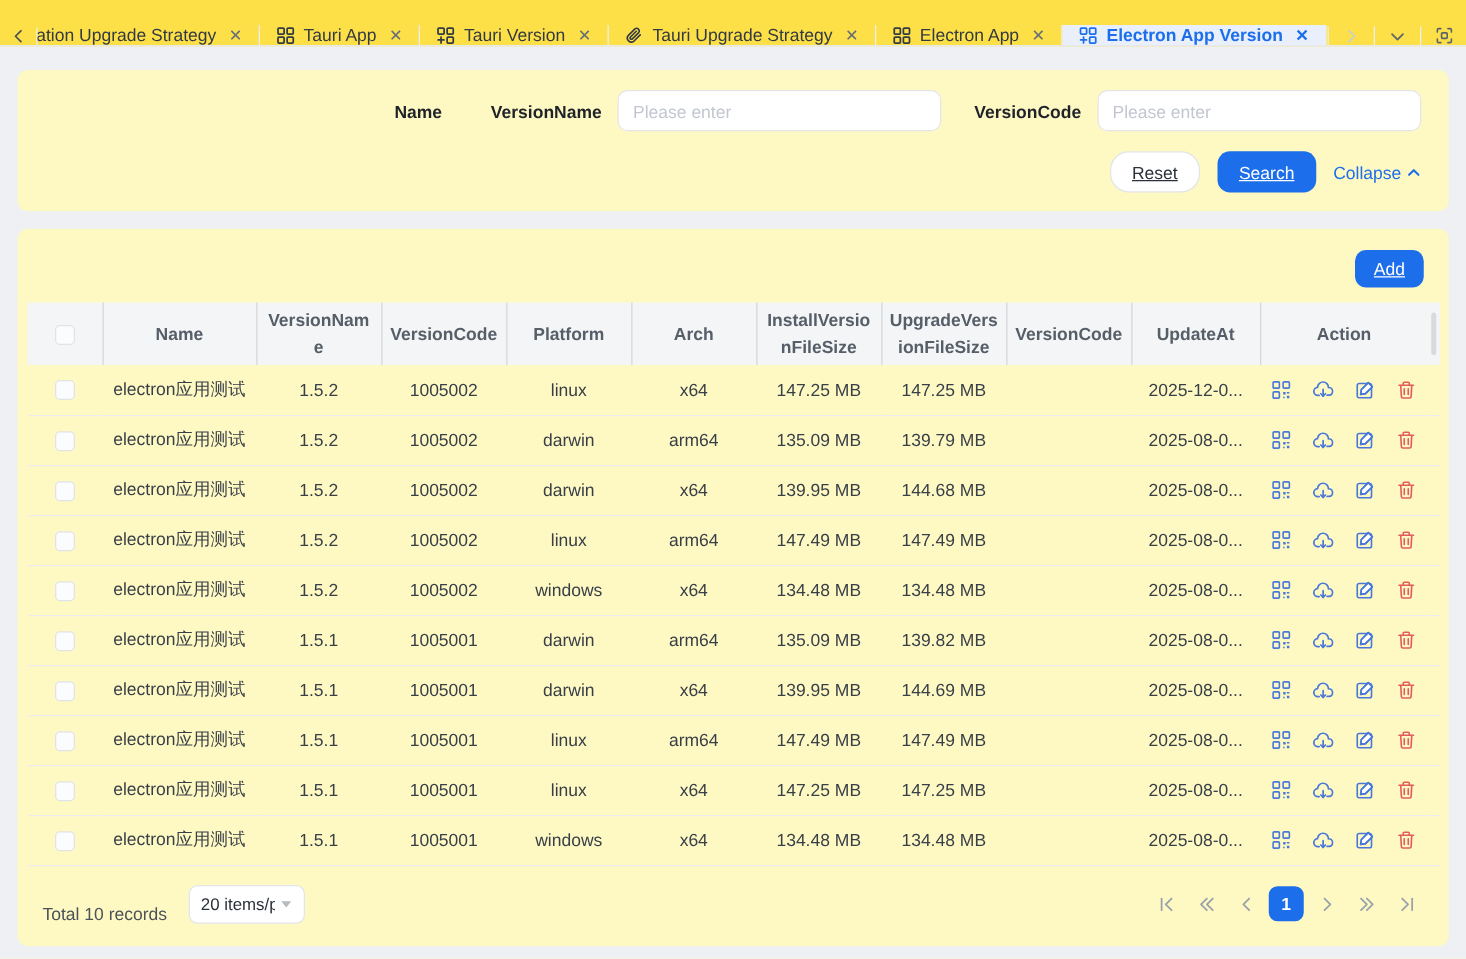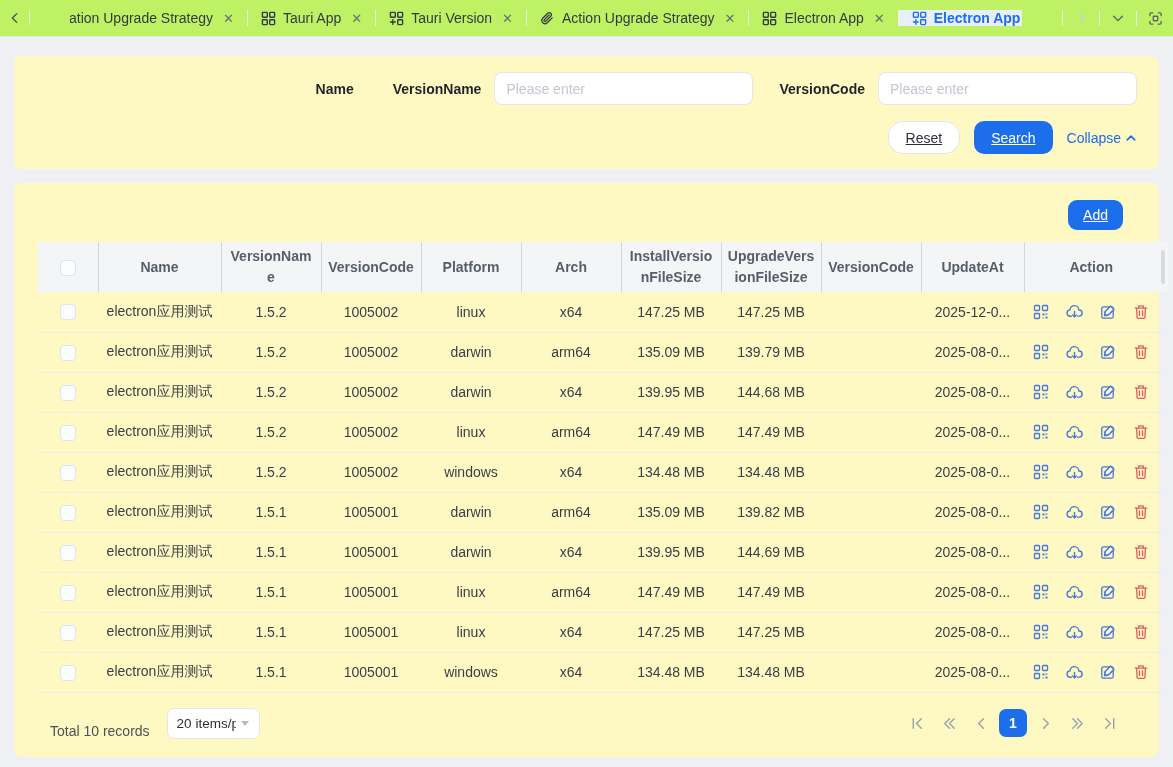--- a/index.html
+++ b/index.html
@@ -13,21 +13,21 @@
     --header-sep:#d3d6db;
     --text:#383f47;
     --text-head:#565e68;
     --muted:#9aa1aa;
   }
   *{box-sizing:border-box;margin:0;padding:0;}
   html,body{width:1173px;height:767px;overflow:hidden;}
   body{background:var(--page-bg);font-family:"Liberation Sans",sans-serif;font-size:14px;color:var(--text);}
 
   
-  .tabbar{height:37px;background:#bef264;border-bottom:1px solid #e6e8eb;display:flex;align-items:center;gap:40px;}
+  .tabbar{height:37px;background:#fde047;border-bottom:1px solid #e6e8eb;display:flex;align-items:flex-end;}
   .tab-back{width:30px;display:flex;align-items:center;justify-content:center;color:#4b5157;border-right:1px solid #eceef0;cursor:pointer;flex:none;}
   .tabs{display:flex;flex:1;overflow:hidden;}
   .tab{display:flex;align-items:center;gap:7px;padding:0 13px;color:#333a43;border-right:1px solid #eceef0;white-space:nowrap;cursor:pointer;}
   .tab:first-child{margin-left:-14px;}
   .tab .tab-icon{display:flex;align-items:center;}
   .tab .tab-icon:empty{display:none;}
   .tab-close{font-size:13px;color:#676e76;margin-left:3px;line-height:1;}
   .tab.active{background:var(--primary-bg);color:var(--primary);font-weight:bold;}
   .tab.active .tab-close{color:var(--primary);}
   .tab-controls{display:flex;flex:none;}
@@ -42,21 +42,21 @@
   .field label{font-weight:700;color:#1f2329;margin-left:auto;margin-right:13px;white-space:nowrap;}
   .field input{width:259px;flex:none;height:33px;border:1px solid var(--border);border-radius:8px;padding:0 11px;font-size:14px;color:#333;outline:none;background:#fff;}
   .field input::placeholder{color:#c2c7cf;}
   .actions-row{display:flex;justify-content:flex-end;align-items:center;gap:14px;margin-top:16px;}
   .btn{height:33px;display:inline-flex;align-items:center;justify-content:center;font-size:14px;cursor:pointer;border:none;border-radius:10px;font-family:inherit;text-decoration:underline;}
   .btn-reset{background:#fff;border:1px solid var(--border);color:#2b3138;padding:0 17px;border-radius:15px;}
   .btn-primary{background:var(--primary);color:#fff;padding:2px 17px;}
   .collapse-link{display:inline-flex;align-items:center;gap:4px;color:var(--primary);cursor:pointer;}
 
   
-  .table-card{margin:0 14px;padding:0 24px 2px;}
+  .table-card{margin:0 14px;padding:0 8px 2px;}
   .add-row{display:flex;justify-content:flex-end;padding:17px 12px 0;}
   .btn-add{height:30px;padding:0 15px;border-radius:9px;}
   table{width:100%;border-collapse:collapse;table-layout:fixed;margin-top:12px;}
   thead th{background:var(--header-bg);height:50px;font-size:14px;font-weight:700;color:var(--text-head);text-align:center;word-break:break-all;line-height:1.5;padding:2px 6px;}
   thead th + th{border-left:1px solid var(--header-sep);}
   thead th.gutter-th{border-left:none;padding:0;}
   .scroll-thumb{width:4px;height:34px;background:#d8dade;border-radius:2px;margin:0 auto;}
   tbody td{height:40px;text-align:center;border-bottom:1px solid var(--row-border);padding:0 6px;white-space:nowrap;overflow:hidden;color:var(--text);}
   .checkbox{display:inline-block;width:16px;height:16px;border:1px solid #e0e3e8;border-radius:4px;background:#fbfcfd;vertical-align:middle;cursor:pointer;}
   .action-icons{display:flex;justify-content:center;align-items:center;gap:17px;}
@@ -110,21 +110,21 @@
         </span>
         <span class="tab-label">Tauri Version</span>
         <span class="tab-close">✕</span>
       </div>
       <div class="tab">
         <span class="tab-icon">
           <svg width="15" height="15" viewBox="0 0 16 16" fill="none" stroke="currentColor" stroke-width="1.4" stroke-linecap="round" stroke-linejoin="round">
             <path d="M13 7.3l-5.3 5.3a3.4 3.4 0 0 1-4.8-4.8l5.6-5.6a2.3 2.3 0 0 1 3.2 3.2l-5.4 5.4a1.1 1.1 0 0 1-1.6-1.6l4.9-4.9"></path>
           </svg>
         </span>
-        <span class="tab-label">Action Upgrade Strategy</span>
+        <span class="tab-label">Tauri Upgrade Strategy</span>
         <span class="tab-close">✕</span>
       </div>
       <div class="tab">
         <span class="tab-icon">
           <svg width="15" height="15" viewBox="0 0 16 16" fill="none" stroke="currentColor" stroke-width="1.5">
             <rect x="1.5" y="1.5" width="5.2" height="5.2" rx="0.8"></rect>
             <rect x="9.3" y="1.5" width="5.2" height="5.2" rx="0.8"></rect>
             <rect x="1.5" y="9.3" width="5.2" height="5.2" rx="0.8"></rect>
             <rect x="9.3" y="9.3" width="5.2" height="5.2" rx="0.8"></rect>
           </svg>

